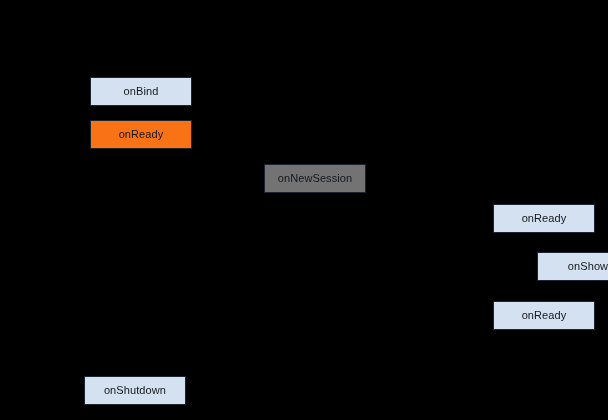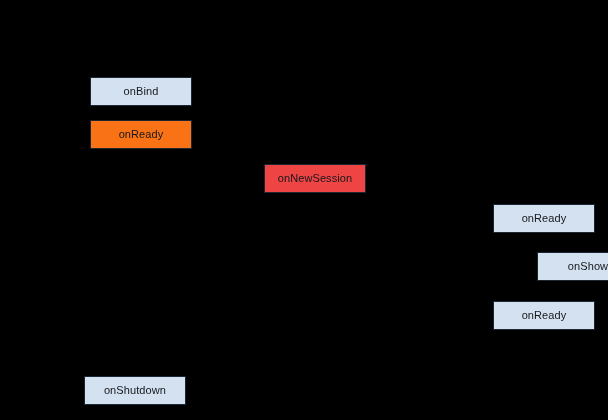--- a/index.html
+++ b/index.html
@@ -34,21 +34,21 @@
 </head>
 <body>
 
 <div id="canvas" style="background: rgb(0, 0, 0);">
     <div class="node" style="left: 90px; top: 77px; width: 102px; height: 29px; background: rgb(212, 225, 240); border-color: rgb(26, 39, 51); color: rgb(20, 24, 28);">
       <span>onBind</span>
     </div>
     <div class="node" style="left: 90px; top: 120px; width: 102px; height: 29px; background: #f97316; border-color: rgb(26, 39, 51); color: rgb(20, 24, 28);">
       <span>onReady</span>
     </div>
-    <div class="node" style="left: 264px; top: 164px; width: 102px; height: 29px; background: #ef4444; border-color: rgb(26, 39, 51); color: rgb(20, 24, 28);">
+    <div class="node" style="left: 264px; top: 164px; width: 102px; height: 29px; background: #737373; border-color: rgb(26, 39, 51); color: rgb(20, 24, 28);">
       <span>onNewSession</span>
     </div>
     <div class="node" style="left: 493px; top: 204px; width: 102px; height: 29px; background: rgb(212, 225, 240); border-color: rgb(26, 39, 51); color: rgb(20, 24, 28);">
       <span>onReady</span>
     </div>
     <div class="node" style="left: 493px; top: 252px; width: 102px; height: 29px; background: rgb(212, 225, 240); border-color: rgb(26, 39, 51); color: rgb(20, 24, 28); margin-left: 44px;">
       <span>onShow</span>
     </div>
     <div class="node" style="left: 493px; top: 301px; width: 102px; height: 29px; background: rgb(212, 225, 240); border-color: rgb(26, 39, 51); color: rgb(20, 24, 28);">
       <span>onReady</span>

